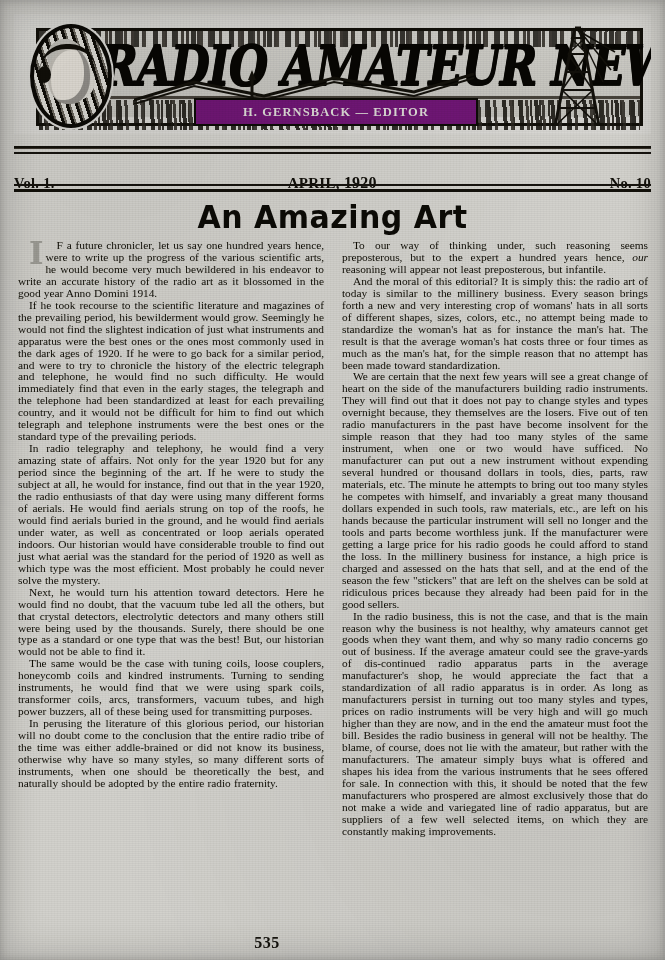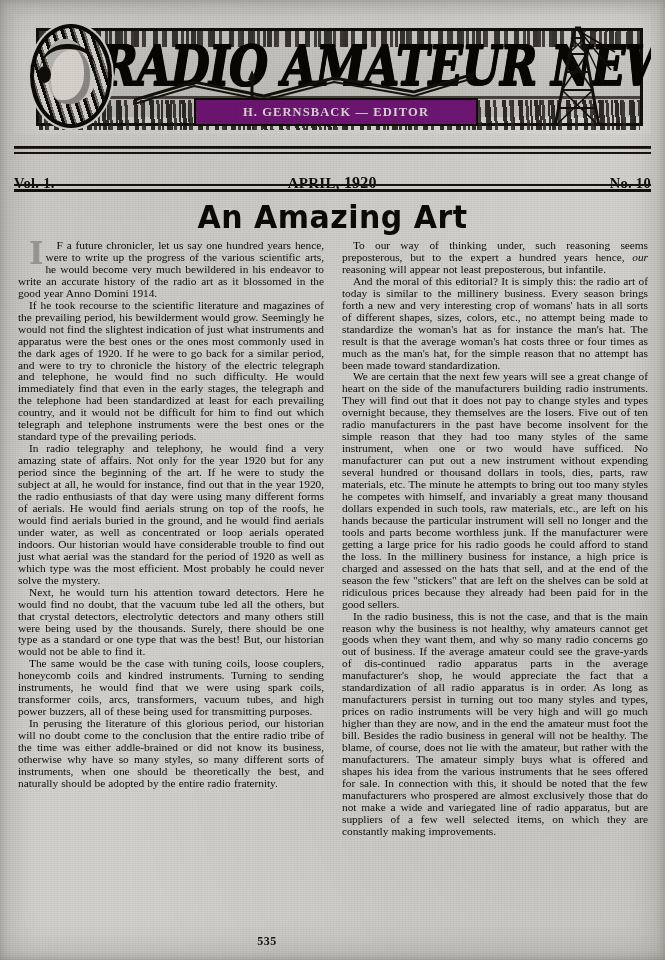--- a/index.html
+++ b/index.html
@@ -181,21 +181,21 @@
     text-align:right;
     font-family:"Liberation Serif", serif;
     font-size:11.2px;
     letter-spacing:.4px;
     color:#16140f;
     text-indent:0;
   }
   .folio{
     position:absolute;left:0;top:934px;width:534px;text-align:center;
     font-family:"Liberation Serif", serif;
-    font-size:12px;font-weight:700;color:#1a1812;letter-spacing:.5px;
+    font-size:16px;font-weight:700;color:#1a1812;letter-spacing:.5px;
   }
 </style>
 </head>
 <body>
 
 <div id="page">
 
   <div class="masthead">
     <div class="mh-frame"></div>
     <div class="mh-sky"></div>

